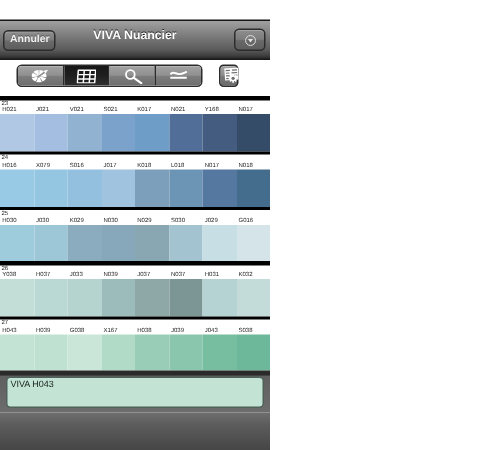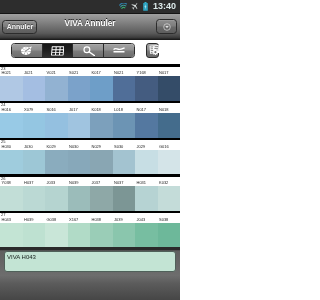--- a/index.html
+++ b/index.html
@@ -74,45 +74,23 @@
 
   
   .bottombar { position:absolute; left:0; top:275px; width:180px; height:25px;
       background:linear-gradient(#6e6e6e 0%, #5b5b5b 35%, #464646 100%); }
 </style>
 </head>
 <body>
 
 <div id="app">
 
-  <div class="statusbar">
-    <div class="sb-items">
-      <svg id="i-wifi" width="9" height="7" viewBox="0 0 18 14">
-        <g fill="none" stroke-linecap="round">
-          <path d="M1.4 4.2 A10 10 0 0 1 15 1.8" stroke="#2f7fa8" stroke-width="2.4"></path>
-          <path d="M3.4 7.6 A7.2 7.2 0 0 1 13.6 5.8" stroke="#3c9a9a" stroke-width="2.2"></path>
-          <path d="M5.6 10.8 A4 4 0 0 1 11.6 9.6" stroke="#37a86d" stroke-width="2.2"></path>
-        </g>
-      </svg>
-      <svg id="i-air" width="8" height="8" viewBox="0 0 16 16">
-        <g transform="rotate(38 8 8)">
-          <path d="M7.3 0.9 C7.9 0.2 8.6 0.9 8.6 1.8 L8.6 6.0 L15.0 9.3 L15.0 10.6 L8.6 8.9 L8.6 12.6 L10.7 14.2 L10.7 15.1 L8.0 14.2 L5.3 15.1 L5.3 14.2 L7.4 12.6 L7.4 8.9 L1.0 10.6 L1.0 9.3 L7.4 6.0 Z" fill="#d8dede"></path>
-        </g>
-      </svg>
-      <svg id="i-batt" width="5" height="9" viewBox="0 0 10 18">
-        <rect x="3" y="0" width="4" height="2.2" fill="#35b6cf"></rect>
-        <rect x="0.4" y="2" width="9.2" height="15.6" rx="1" fill="#2ea3c0"></rect>
-        <path d="M5.6 4.4 L3.0 9.8 H4.8 L4.1 14.6 L6.9 9.0 H5.0 Z" fill="#cdf1f8"></path>
-      </svg>
-      <span class="clock">13:40</span>
-    </div>
-  </div>
 
   <div class="titlebar">
-    <div class="title">VIVA Annuler</div>
+    <div class="title">VIVA Nuancier</div>
     <div class="btn-cancel">Annuler</div>
     <div class="btn-dropdown">
       <svg width="8" height="8" viewBox="0 0 16 16">
         <circle cx="8" cy="8" r="6.6" fill="none" stroke="#e2e2e2" stroke-width="1.3"></circle>
         <path d="M4.6 6 H11.4 L8 10.6 Z" fill="#e2e2e2"></path>
       </svg>
     </div>
   </div>
 
   <div class="toolbar">

